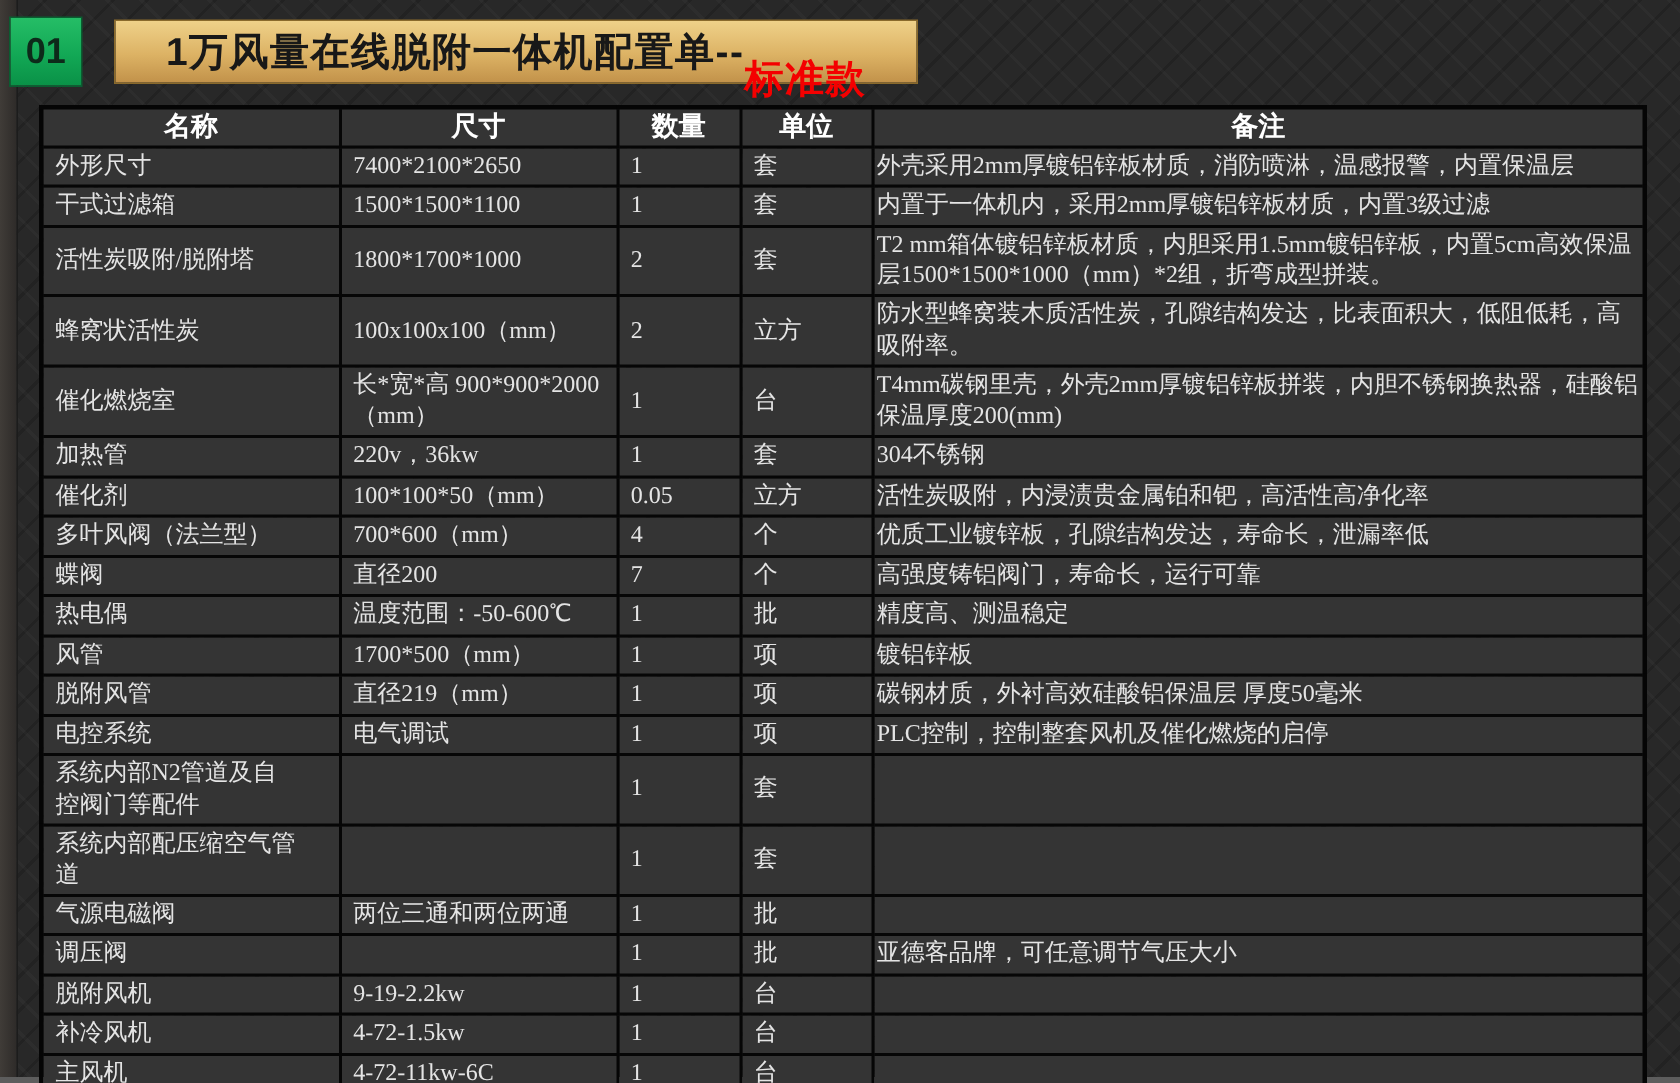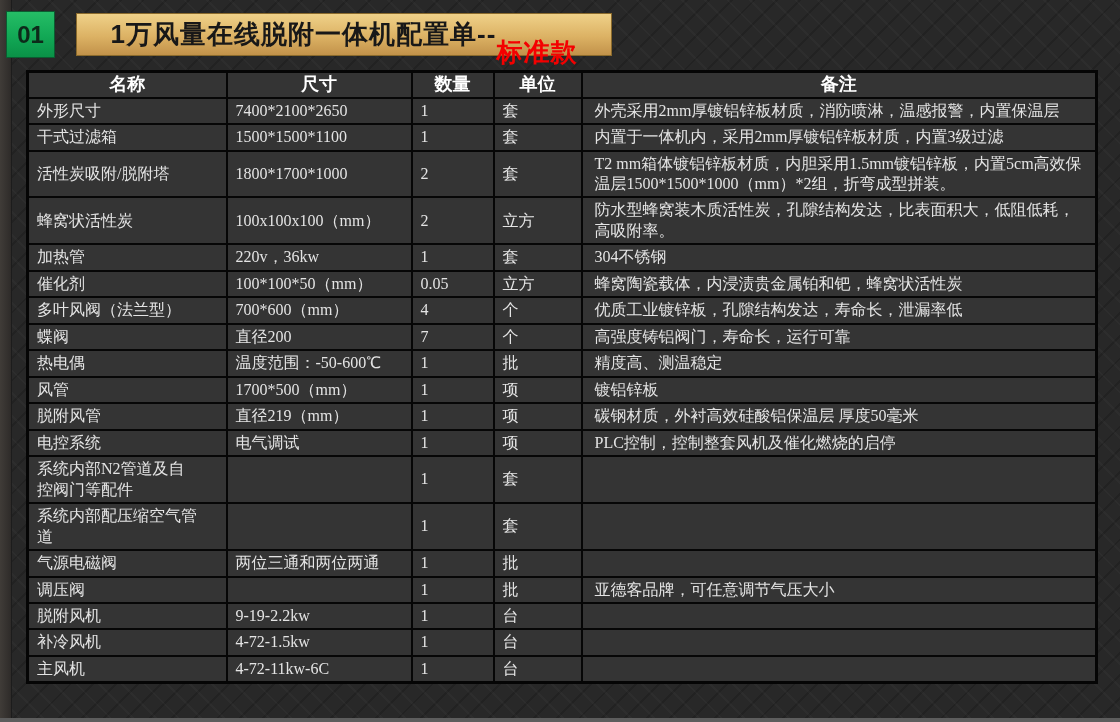--- a/index.html
+++ b/index.html
@@ -53,21 +53,21 @@
     padding:1px 4px;text-align:center;line-height:1.2;
   }
   table.spec td{
     background:#343434;border:2px solid #060606;
     color:#e4e4e4;font-size:16px;font-weight:normal;
     font-family:"Liberation Serif", serif;
     padding:2px 8px;text-align:left;vertical-align:middle;line-height:1.28;
     overflow:hidden;
   }
   table.spec td.c0{padding:2px 25px 2px 8px;}
-  table.spec td.c4{padding:2px 12px;}
+  table.spec td.c4{padding:2px 2px;}
 </style>
 </head>
 <body>
 
 <div class="edge-left"></div>
 <div class="edge-bottom"></div>
 
 <div class="badge">
   <span>01</span>
 </div>
@@ -117,32 +117,39 @@
         <td class="c4">T2 mm箱体镀铝锌板材质，内胆采用1.5mm镀铝锌板，内置5cm高效保温层1500*1500*1000（mm）*2组，折弯成型拼装。</td>
       </tr>
       <tr>
         <td class="c0">蜂窝状活性炭</td>
         <td class="c1">100x100x100（mm）</td>
         <td class="c2">2</td>
         <td class="c3">立方</td>
         <td class="c4">防水型蜂窝装木质活性炭，孔隙结构发达，比表面积大，低阻低耗，高吸附率。</td>
       </tr>
       <tr>
+        <td class="c0">催化燃烧室</td>
+        <td class="c1">长*宽*高 900*900*2000（mm）</td>
+        <td class="c2">1</td>
+        <td class="c3">台</td>
+        <td class="c4">T4mm碳钢里壳，外壳2mm厚镀铝锌板拼装，内胆不锈钢换热器，硅酸铝保温厚度200(mm)</td>
+      </tr>
+      <tr>
         <td class="c0">加热管</td>
         <td class="c1">220v，36kw</td>
         <td class="c2">1</td>
         <td class="c3">套</td>
         <td class="c4">304不锈钢</td>
       </tr>
       <tr>
         <td class="c0">催化剂</td>
         <td class="c1">100*100*50（mm）</td>
         <td class="c2">0.05</td>
         <td class="c3">立方</td>
-        <td class="c4">蜂窝陶瓷载体，内浸渍贵金属铂和钯，蜂窝状活性炭</td>
+        <td class="c4">活性炭吸附，内浸渍贵金属铂和钯，高活性高净化率</td>
       </tr>
       <tr>
         <td class="c0">多叶风阀（法兰型）</td>
         <td class="c1">700*600（mm）</td>
         <td class="c2">4</td>
         <td class="c3">个</td>
         <td class="c4">优质工业镀锌板，孔隙结构发达，寿命长，泄漏率低</td>
       </tr>
       <tr>
         <td class="c0">蝶阀</td>

